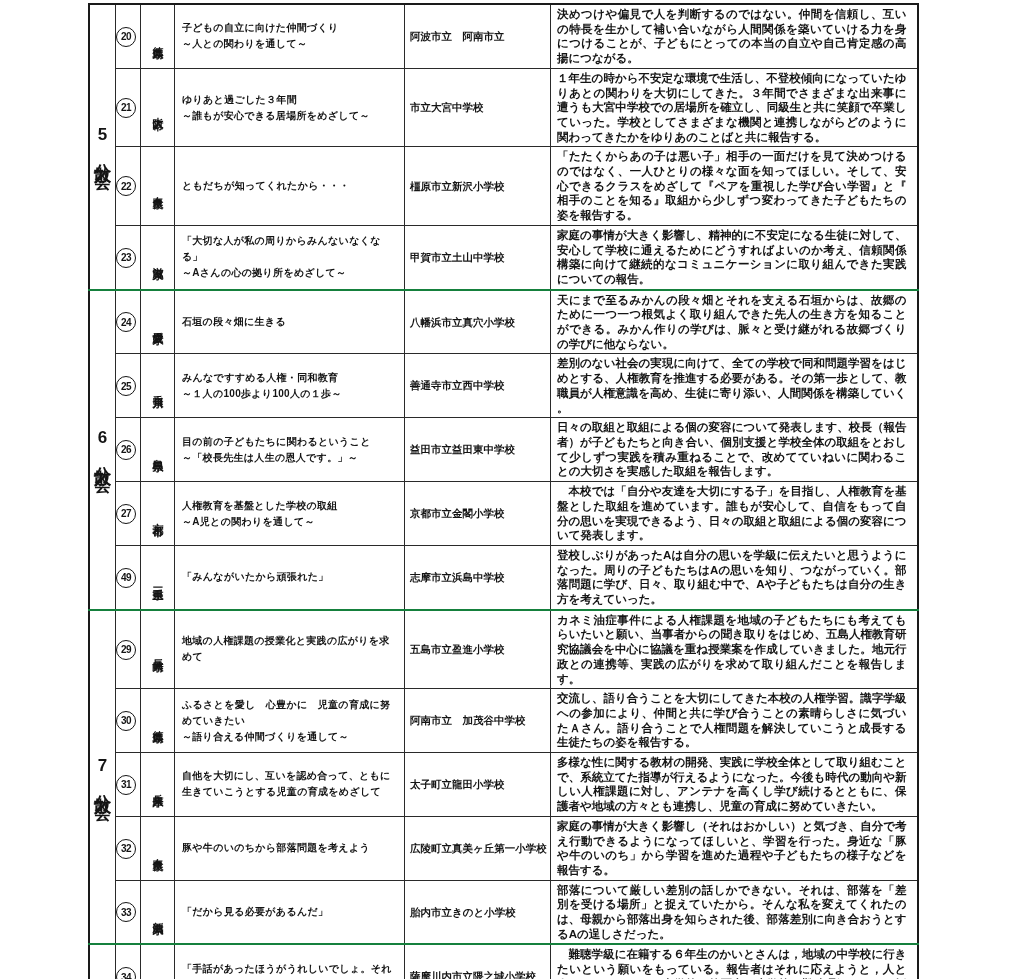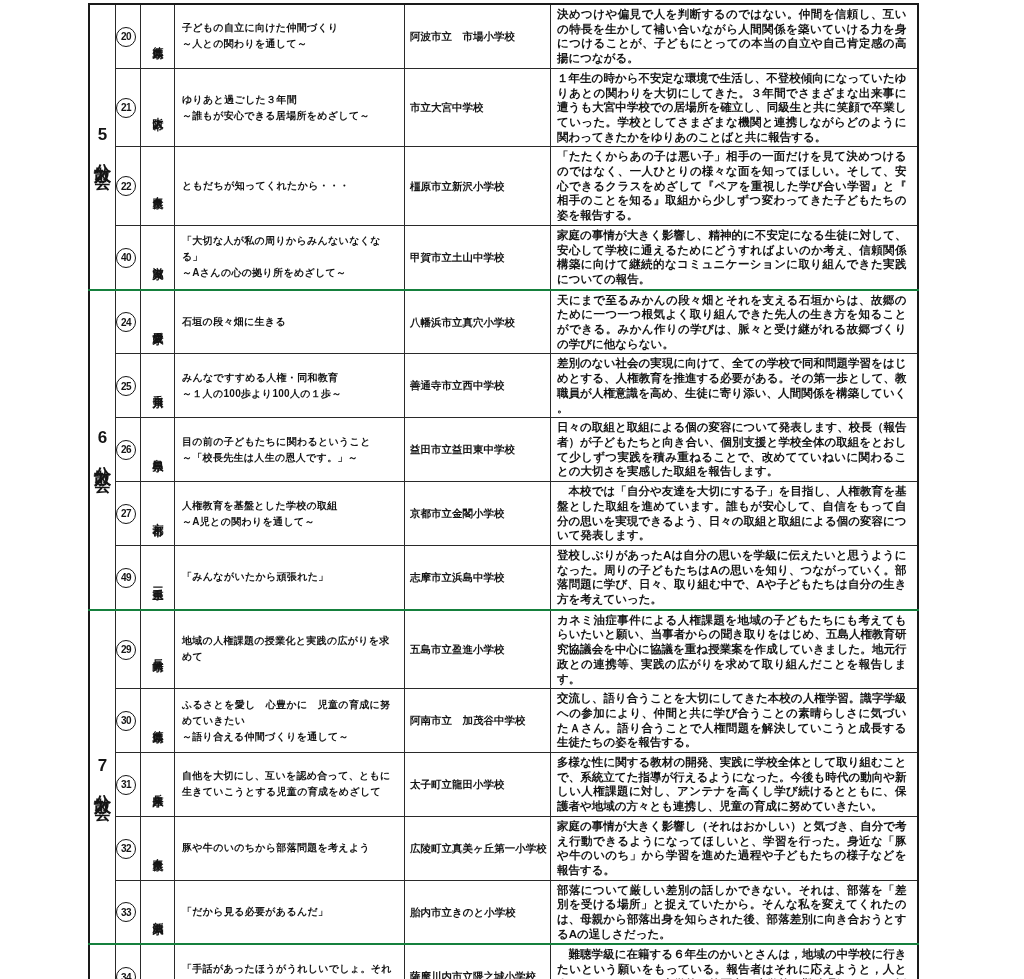--- a/index.html
+++ b/index.html
@@ -116,40 +116,40 @@
         <col style="width:367px">
     </colgroup>
     <tbody>
 
       <tr style="height:48px">
         <td class="session-cell" rowspan="4"><span class="session-label">5分散会</span></td>
         <td class="num-cell"><span class="num-circle">20</span></td>
         <td class="pref-cell"><span class="pref">徳島県</span></td>
         <td class="title-cell">子どもの自立に向けた仲間づくり
 ～人との関わりを通して～</td>
-        <td class="school-cell">阿波市立　市場小学校</td>
+        <td class="school-cell">阿波市立　阿南市立</td>
         <td class="desc-cell">決めつけや偏見で人を判断するのではない。仲間を信頼し、互いの特長を生かして補い合いながら人間関係を築いていける力を身につけることが、子どもにとっての本当の自立や自己肯定感の高揚につながる。</td>
       </tr>
       <tr style="height:74px">
         <td class="num-cell"><span class="num-circle">21</span></td>
         <td class="pref-cell"><span class="pref">大阪市</span></td>
         <td class="title-cell">ゆりあと過ごした３年間
 ～誰もが安心できる居場所をめざして～</td>
         <td class="school-cell">市立大宮中学校</td>
         <td class="desc-cell">１年生の時から不安定な環境で生活し、不登校傾向になっていたゆりあとの関わりを大切にしてきた。３年間でさまざまな出来事に遭うも大宮中学校での居場所を確立し、同級生と共に笑顔で卒業していった。学校としてさまざまな機関と連携しながらどのように関わってきたかをゆりあのことばと共に報告する。</td>
       </tr>
       <tr style="height:57px">
         <td class="num-cell"><span class="num-circle">22</span></td>
         <td class="pref-cell"><span class="pref">奈良県</span></td>
         <td class="title-cell">ともだちが知ってくれたから・・・</td>
         <td class="school-cell">橿原市立新沢小学校</td>
         <td class="desc-cell">「たたくからあの子は悪い子」相手の一面だけを見て決めつけるのではなく、一人ひとりの様々な面を知ってほしい。そして、安心できるクラスをめざして『ペアを重視した学び合い学習』と『相手のことを知る』取組から少しずつ変わってきた子どもたちの姿を報告する。</td>
       </tr>
       <tr style="height:50px">
-        <td class="num-cell"><span class="num-circle">40</span></td>
+        <td class="num-cell"><span class="num-circle">23</span></td>
         <td class="pref-cell"><span class="pref">滋賀県</span></td>
         <td class="title-cell">「大切な人が私の周りからみんないなくなる」
 ～Aさんの心の拠り所をめざして～</td>
         <td class="school-cell">甲賀市立土山中学校</td>
         <td class="desc-cell">家庭の事情が大きく影響し、精神的に不安定になる生徒に対して、安心して学校に通えるためにどうすればよいのか考え、信頼関係構築に向けて継続的なコミュニケーションに取り組んできた実践についての報告。</td>
       </tr>
 
       <tr class="block-start" style="height:49px">
         <td class="session-cell" rowspan="5"><span class="session-label">6分散会</span></td>
         <td class="num-cell"><span class="num-circle">24</span></td>

